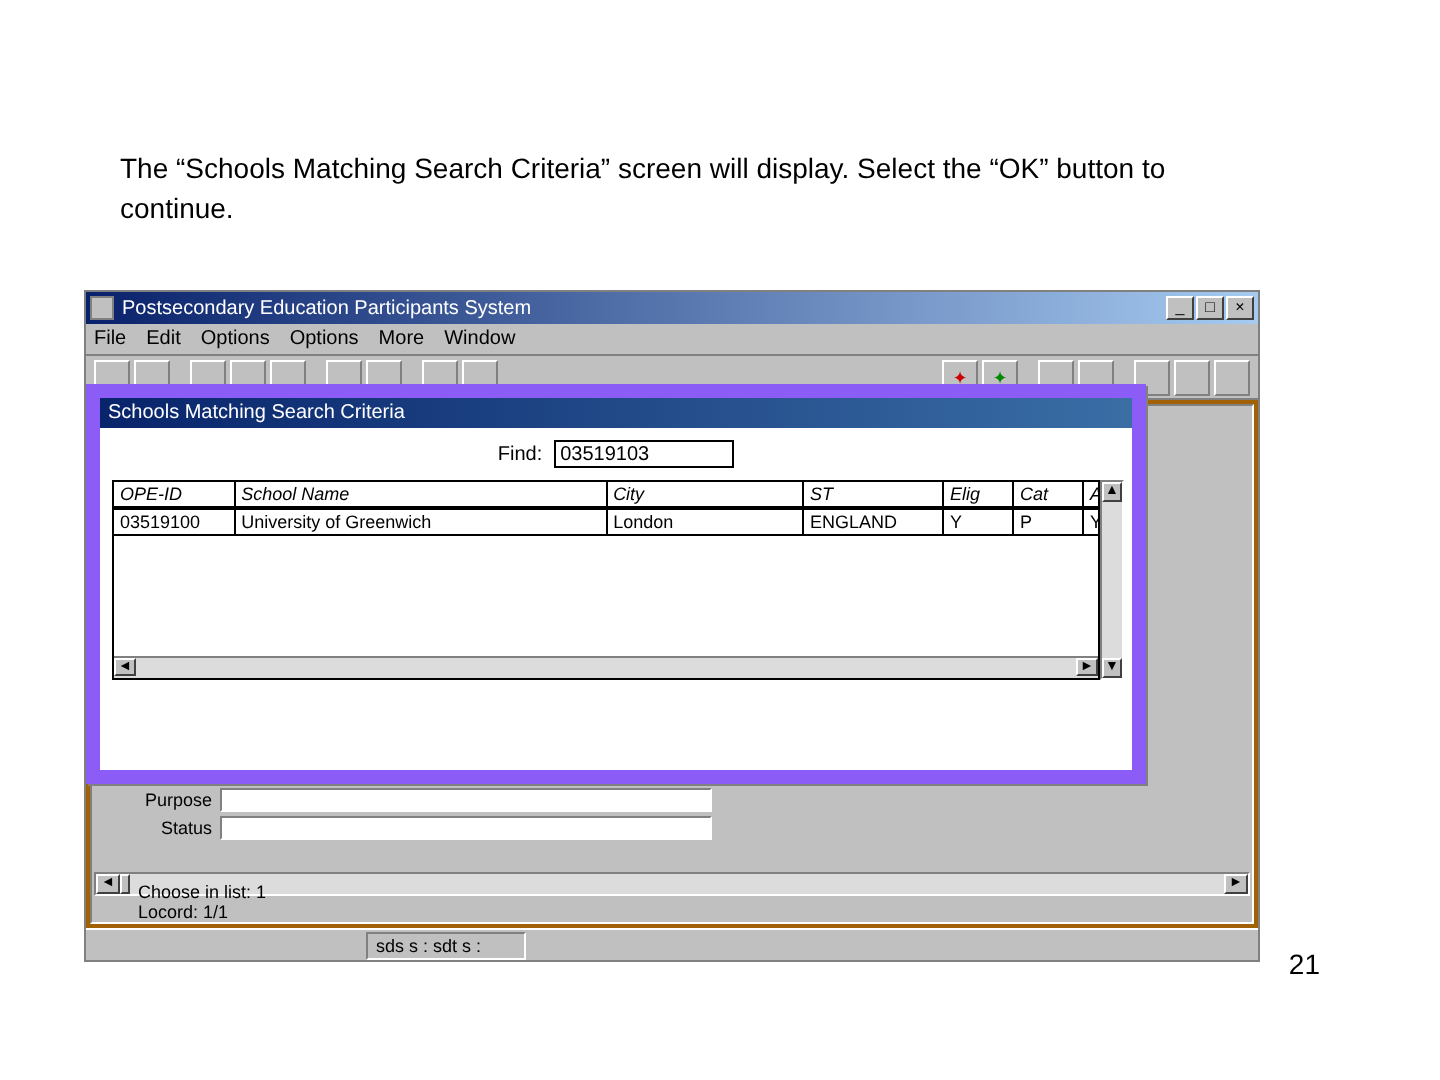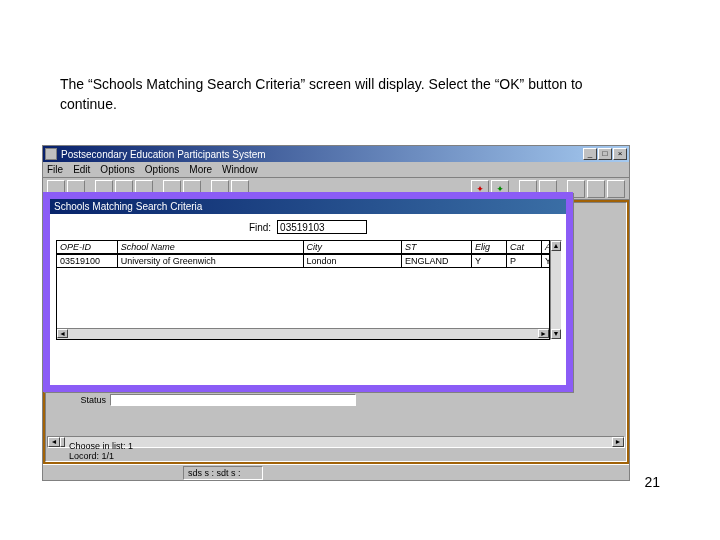--- a/index.html
+++ b/index.html
@@ -380,20 +380,24 @@
     <div class="field"></div>
   </div>
   <div style="position:absolute; right:8px; top:78px;">
     <div class="st-zip" style="position:static;">
       <div class="subbtn">?</div>
     </div>
   </div>
 
   <div class="workarea">
     <div class="bg-label-group">
+      <div class="bg-label-row">
+          <span class="lbl">Purpose</span>
+          <div class="fld"></div>
+        </div>
       <div class="bg-label-row">
           <span class="lbl">Status</span>
           <div class="fld"></div>
         </div>
     </div>
   </div>
 
   <div class="hscroll">
     <div class="arrow">◄</div>
     <div class="track">

